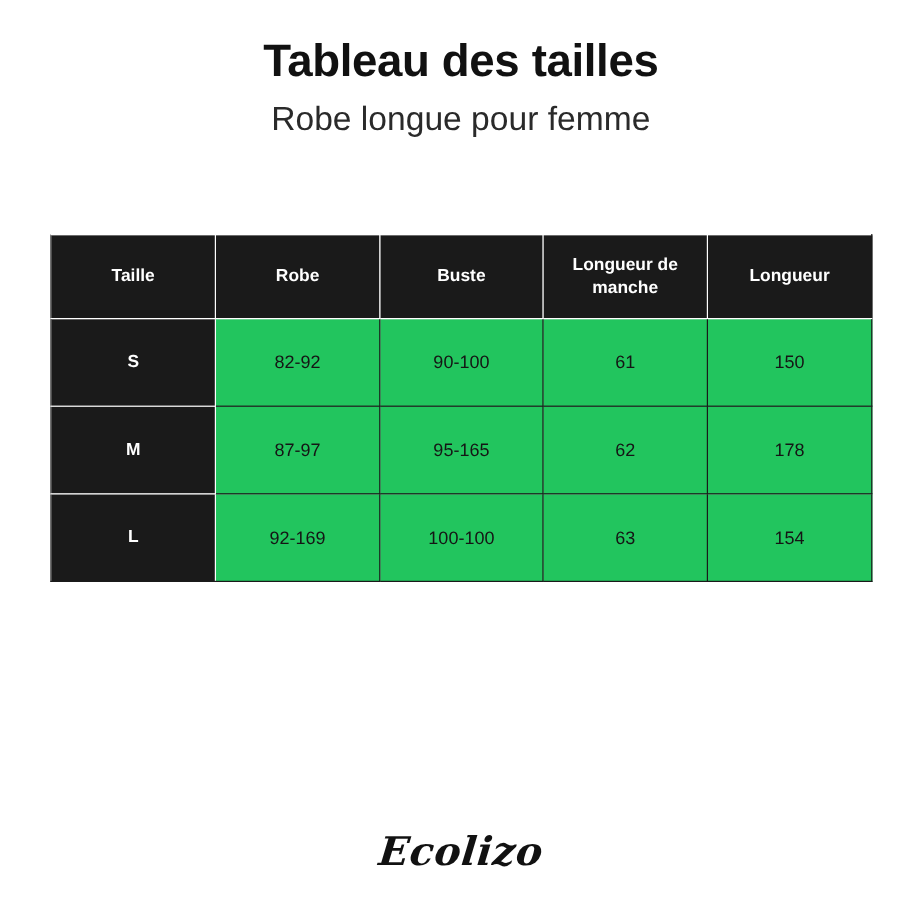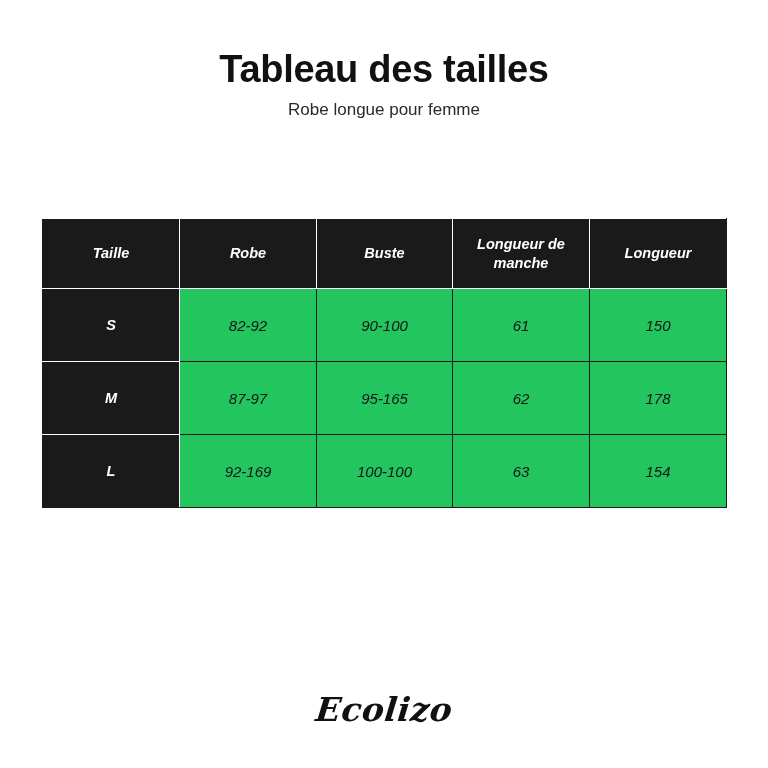--- a/index.html
+++ b/index.html
@@ -13,43 +13,42 @@
   }
   .page {
     position: relative;
     width: 768px;
     height: 768px;
     background: #ffffff;
     overflow: hidden;
   }
   .header {
     text-align: center;
-    padding-top: 48px;
+    padding-top: 30px;
   }
   .title {
     font-size: 38px;
     font-weight: bold;
     color: #111111;
     letter-spacing: -0.3px;
     line-height: 1.15;
     margin: 0;
   }
   .subtitle {
-    font-size: 17px;
+    font-size: 28px;
     font-weight: normal;
     color: #2a2a2a;
     margin: 8px 0 0 0;
     line-height: 1.2;
   }
   .table-wrap {
     position: absolute;
     left: 42px;
-    top: 218px;
+    top: 195px;
     width: 684px;
-    font-style: italic;
   }
   table.size-table {
     width: 684px;
     border-collapse: collapse;
     table-layout: fixed;
   }
   table.size-table col.c0 { width: 137px; }
   table.size-table col.c1 { width: 137px; }
   table.size-table col.c2 { width: 136px; }
   table.size-table col.c3 { width: 137px; }

